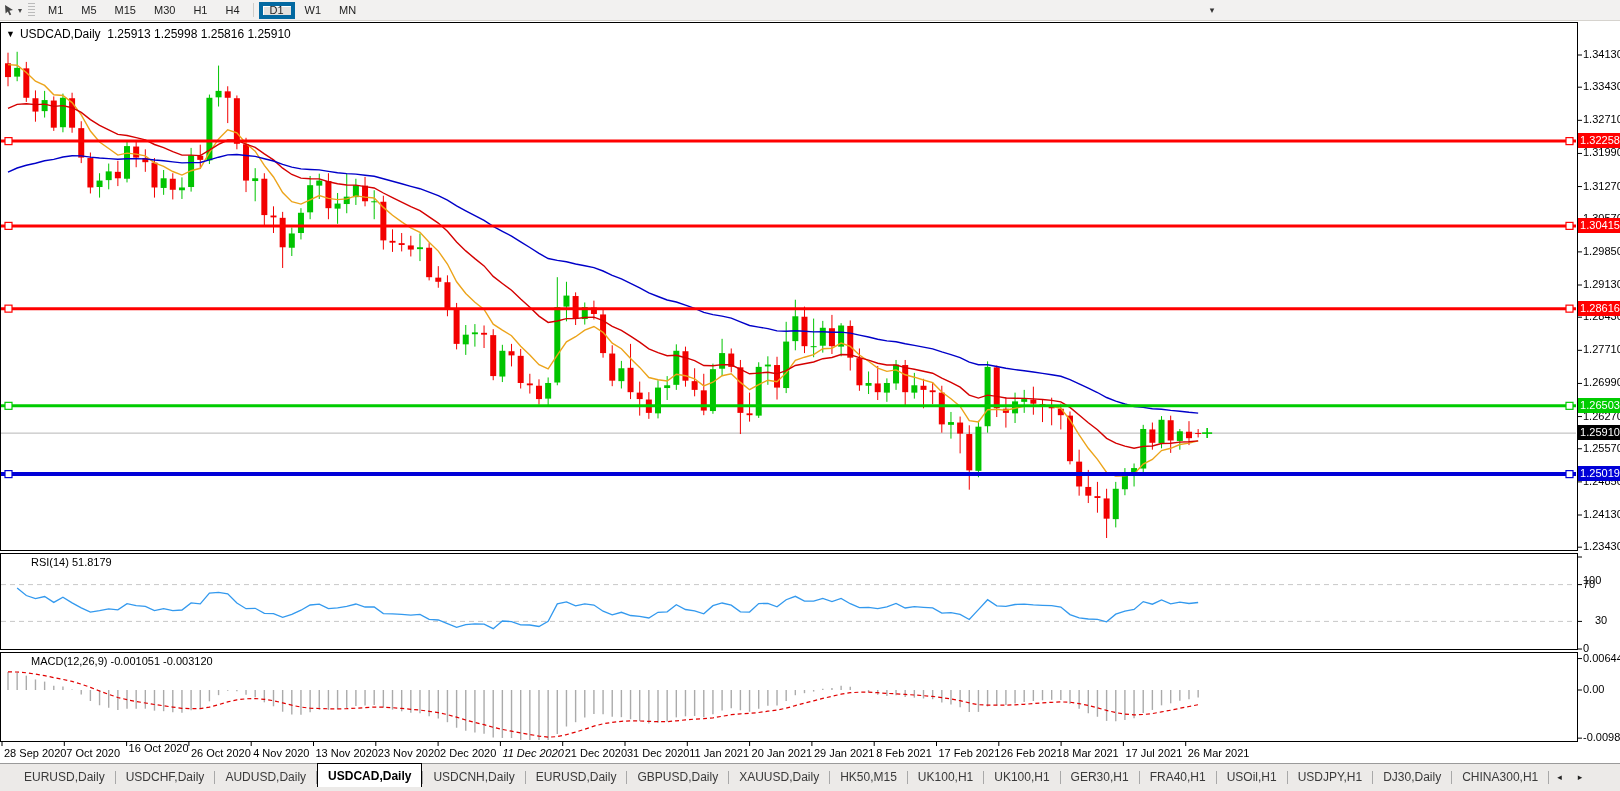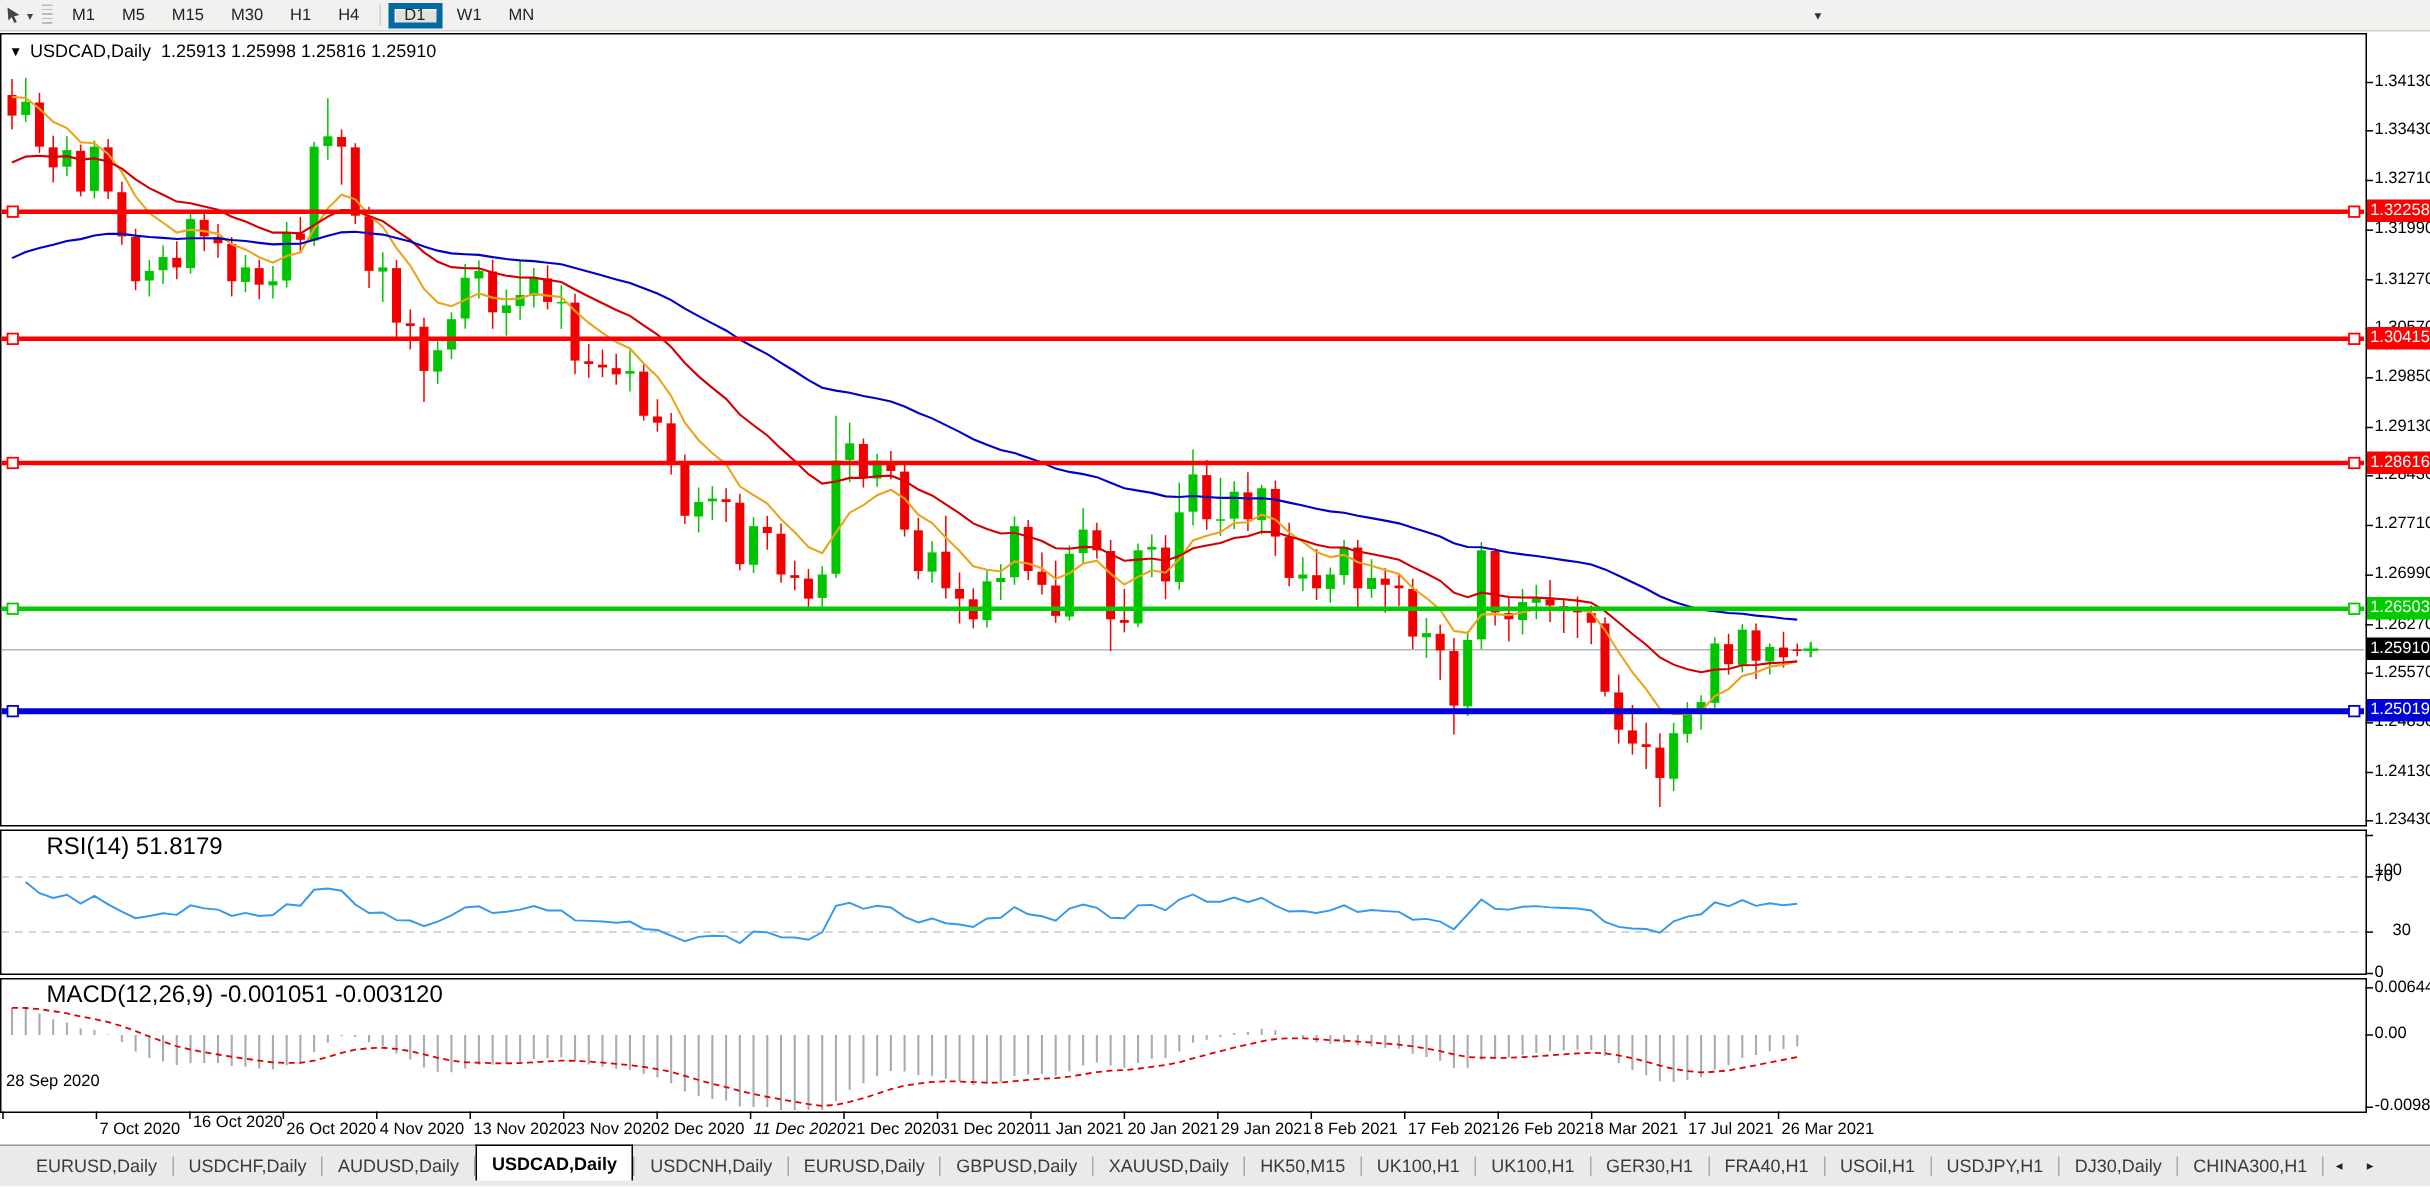--- a/index.html
+++ b/index.html
@@ -19,21 +19,21 @@
   #pointer-tool { display:flex; align-items:center; padding:0 4px; }
   #pointer-tool svg { display:block; }
   .dd-arrow { font-size:8px; color:#444; margin-left:3px; }
   #toolbar-overflow { position:absolute; left:1203px; top:2px; width:18px; height:16px;
     display:flex; align-items:center; justify-content:center; font-size:9px; color:#333; }
 
   
   .abs { position:absolute; white-space:nowrap; }
   #chart-title { left:6px; top:27px; font-size:12px; color:#000; }
   #chart-title .tri { font-size:9px; margin-right:5px; position:relative; top:-1px; }
-  .ind-label { font-size:16px; color:#000;padding-left:24px; }
+  .ind-label { font-size:11px; color:#000;padding-left:24px; }
   .tick-label { font-size:11px; color:#000; }
   .date-label { font-size:11px; color:#000; }
   .price-box { left:1578px; width:44px; height:15px; font-size:11px; line-height:15px;
     color:#fff; text-align:center; }
 
   
   #tabbar { position:absolute; left:0; top:763px; width:1620px; height:28px;
     background:#eceae8; border-top:1px solid #9a9a9a; display:flex; align-items:flex-start; padding-left:14px; }
   .tab { height:22px; margin-top:2px; padding:0 10px; display:flex; align-items:center;
     font-size:12px; color:#3a3a3a; cursor:default; }
@@ -570,21 +570,21 @@
       <div class="abs tick-label" style="left: 1583px; top: 642px;">0</div>
       <div class="abs tick-label" style="left: 1583px; top: 651.566px;">0.006444</div>
       <div class="abs tick-label" style="left: 1583px; top: 683px;">0.00</div>
       <div class="abs tick-label" style="left: 1583px; top: 731.151px;">-0.009871</div>
       <div class="abs price-box" style="left: 1578px; top: 133.112px; background: rgb(255, 0, 0);">1.32258</div>
       <div class="abs price-box" style="left: 1578px; top: 217.89px; background: rgb(255, 0, 0);">1.30415</div>
       <div class="abs price-box" style="left: 1578px; top: 300.644px; background: rgb(255, 0, 0);">1.28616</div>
       <div class="abs price-box" style="left: 1578px; top: 397.842px; background: rgb(0, 204, 0);">1.26503</div>
       <div class="abs price-box" style="left: 1578px; top: 466.106px; background: rgb(0, 0, 216);">1.25019</div>
       <div class="abs price-box" style="left: 1578px; top: 425.12px; background: rgb(0, 0, 0);">1.25910</div>
-      <div class="abs date-label" style="left: 4px; top: 715px;">28 Sep 2020</div>
+      <div class="abs date-label" style="left: 4px; top: 747px;">28 Sep 2020</div>
       <div class="abs date-label" style="left: 66.3px; top: 747px;">7 Oct 2020</div>
       <div class="abs date-label" style="left: 128.6px; top: 742px;">16 Oct 2020</div>
       <div class="abs date-label" style="left: 190.9px; top: 747px;">26 Oct 2020</div>
       <div class="abs date-label" style="left: 253.2px; top: 747px;">4 Nov 2020</div>
       <div class="abs date-label" style="left: 315.5px; top: 747px;">13 Nov 2020</div>
       <div class="abs date-label" style="left: 377.8px; top: 747px;">23 Nov 2020</div>
       <div class="abs date-label" style="left: 440.1px; top: 747px;">2 Dec 2020</div>
       <div class="abs date-label" style="left: 502.4px; top: 747px; font-style: italic;">11 Dec 2020</div>
       <div class="abs date-label" style="left: 564.7px; top: 747px;">21 Dec 2020</div>
       <div class="abs date-label" style="left: 627px; top: 747px;">31 Dec 2020</div>

